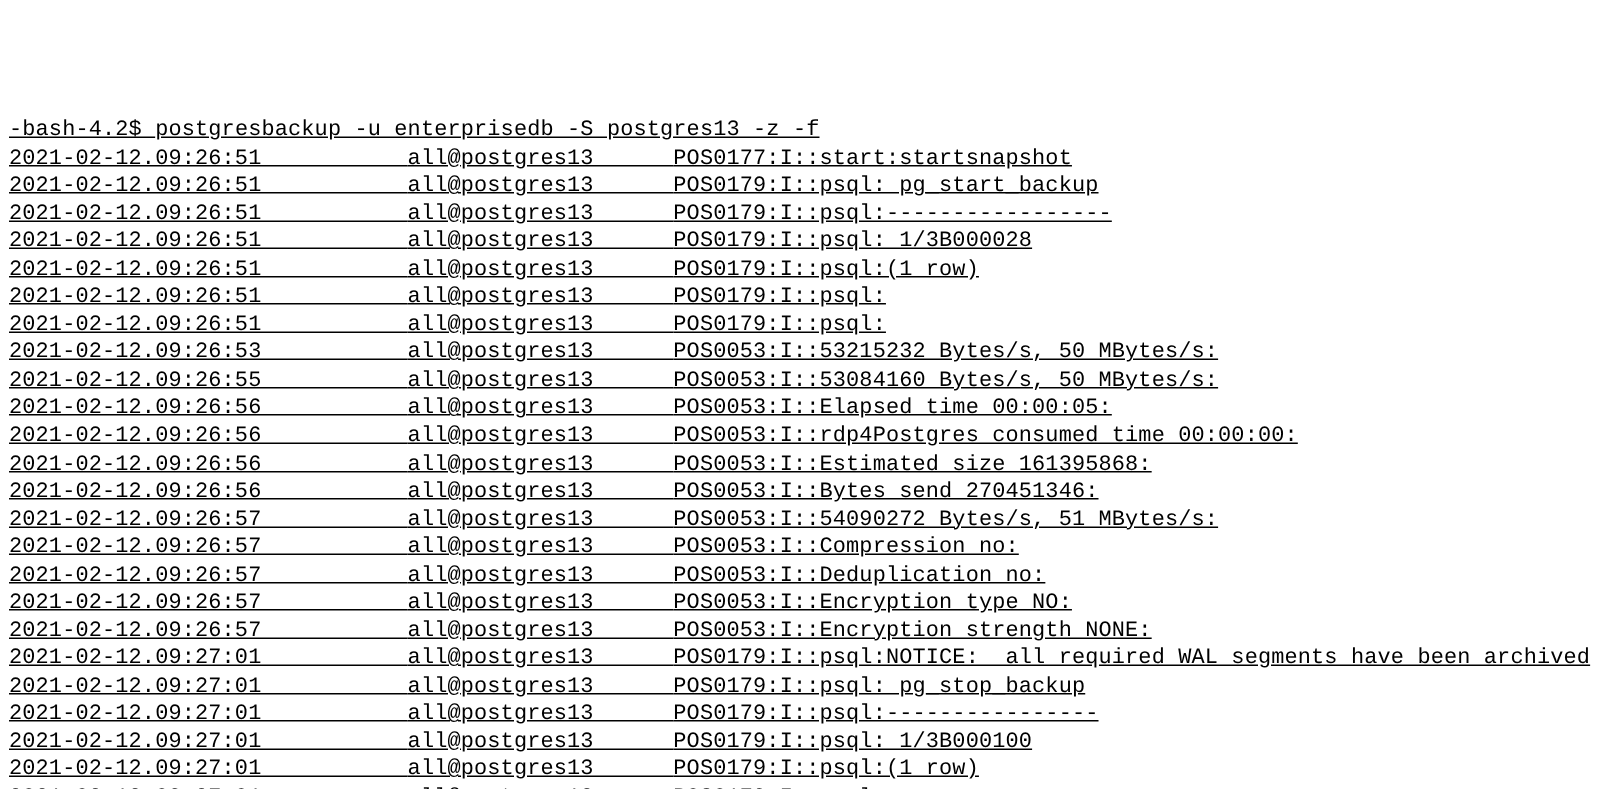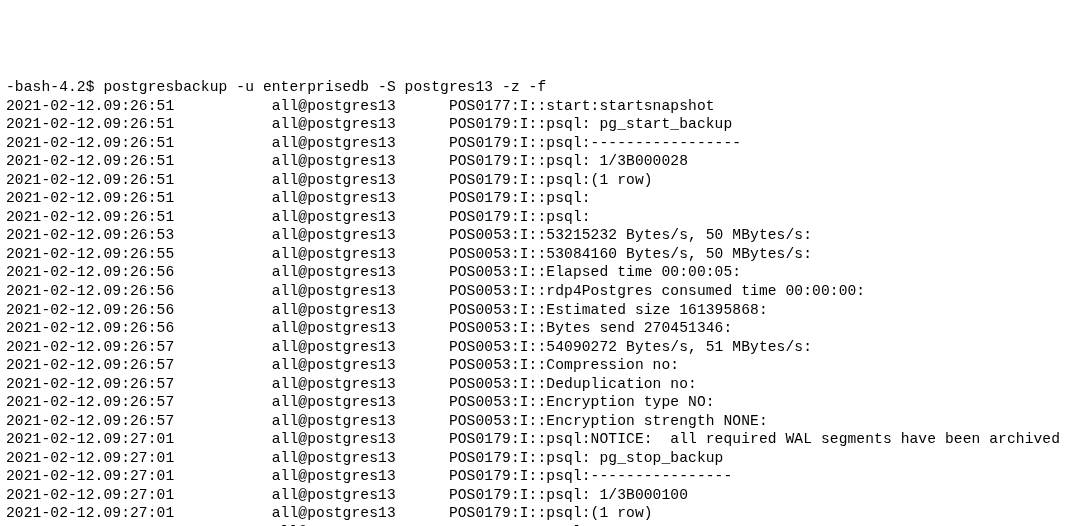--- a/index.html
+++ b/index.html
@@ -8,20 +8,21 @@
       background: #ffffff;
       color: #000000;
       font-family: "Menlo", "Consolas", "Courier New", monospace;
       font-size: 14.6px;
       line-height: 1.27;
       white-space: pre;
       letter-spacing: 0.1px;
     }
     .line {
       white-space: pre;
+      text-decoration: underline;
     }
   </style>
 </head>
 <body>
 
 
 
 <div id="terminal"><div class="line"><span>-bash-4.2$ </span><span>postgresbackup -u enterprisedb -S postgres13 -z -f</span></div><div class="line"><span>2021-02-12.09:26:51           </span><span>all@postgres13      </span><span>POS0177:I::start:startsnapshot</span></div><div class="line"><span>2021-02-12.09:26:51           </span><span>all@postgres13      </span><span>POS0179:I::psql: pg_start_backup</span></div><div class="line"><span>2021-02-12.09:26:51           </span><span>all@postgres13      </span><span>POS0179:I::psql:-----------------</span></div><div class="line"><span>2021-02-12.09:26:51           </span><span>all@postgres13      </span><span>POS0179:I::psql: 1/3B000028</span></div><div class="line"><span>2021-02-12.09:26:51           </span><span>all@postgres13      </span><span>POS0179:I::psql:(1 row)</span></div><div class="line"><span>2021-02-12.09:26:51           </span><span>all@postgres13      </span><span>POS0179:I::psql:</span></div><div class="line"><span>2021-02-12.09:26:51           </span><span>all@postgres13      </span><span>POS0179:I::psql:</span></div><div class="line"><span>2021-02-12.09:26:53           </span><span>all@postgres13      </span><span>POS0053:I::53215232 Bytes/s, 50 MBytes/s:</span></div><div class="line"><span>2021-02-12.09:26:55           </span><span>all@postgres13      </span><span>POS0053:I::53084160 Bytes/s, 50 MBytes/s:</span></div><div class="line"><span>2021-02-12.09:26:56           </span><span>all@postgres13      </span><span>POS0053:I::Elapsed time 00:00:05:</span></div><div class="line"><span>2021-02-12.09:26:56           </span><span>all@postgres13      </span><span>POS0053:I::rdp4Postgres consumed time 00:00:00:</span></div><div class="line"><span>2021-02-12.09:26:56           </span><span>all@postgres13      </span><span>POS0053:I::Estimated size 161395868:</span></div><div class="line"><span>2021-02-12.09:26:56           </span><span>all@postgres13      </span><span>POS0053:I::Bytes send 270451346:</span></div><div class="line"><span>2021-02-12.09:26:57           </span><span>all@postgres13      </span><span>POS0053:I::54090272 Bytes/s, 51 MBytes/s:</span></div><div class="line"><span>2021-02-12.09:26:57           </span><span>all@postgres13      </span><span>POS0053:I::Compression no:</span></div><div class="line"><span>2021-02-12.09:26:57           </span><span>all@postgres13      </span><span>POS0053:I::Deduplication no:</span></div><div class="line"><span>2021-02-12.09:26:57           </span><span>all@postgres13      </span><span>POS0053:I::Encryption type NO:</span></div><div class="line"><span>2021-02-12.09:26:57           </span><span>all@postgres13      </span><span>POS0053:I::Encryption strength NONE:</span></div><div class="line"><span>2021-02-12.09:27:01           </span><span>all@postgres13      </span><span>POS0179:I::psql:NOTICE:  all required WAL segments have been archived</span></div><div class="line"><span>2021-02-12.09:27:01           </span><span>all@postgres13      </span><span>POS0179:I::psql: pg_stop_backup</span></div><div class="line"><span>2021-02-12.09:27:01           </span><span>all@postgres13      </span><span>POS0179:I::psql:----------------</span></div><div class="line"><span>2021-02-12.09:27:01           </span><span>all@postgres13      </span><span>POS0179:I::psql: 1/3B000100</span></div><div class="line"><span>2021-02-12.09:27:01           </span><span>all@postgres13      </span><span>POS0179:I::psql:(1 row)</span></div><div class="line"><span>2021-02-12.09:27:01           </span><span>all@postgres13      </span><span>POS0179:I::psql:</span></div></div>
 
 

